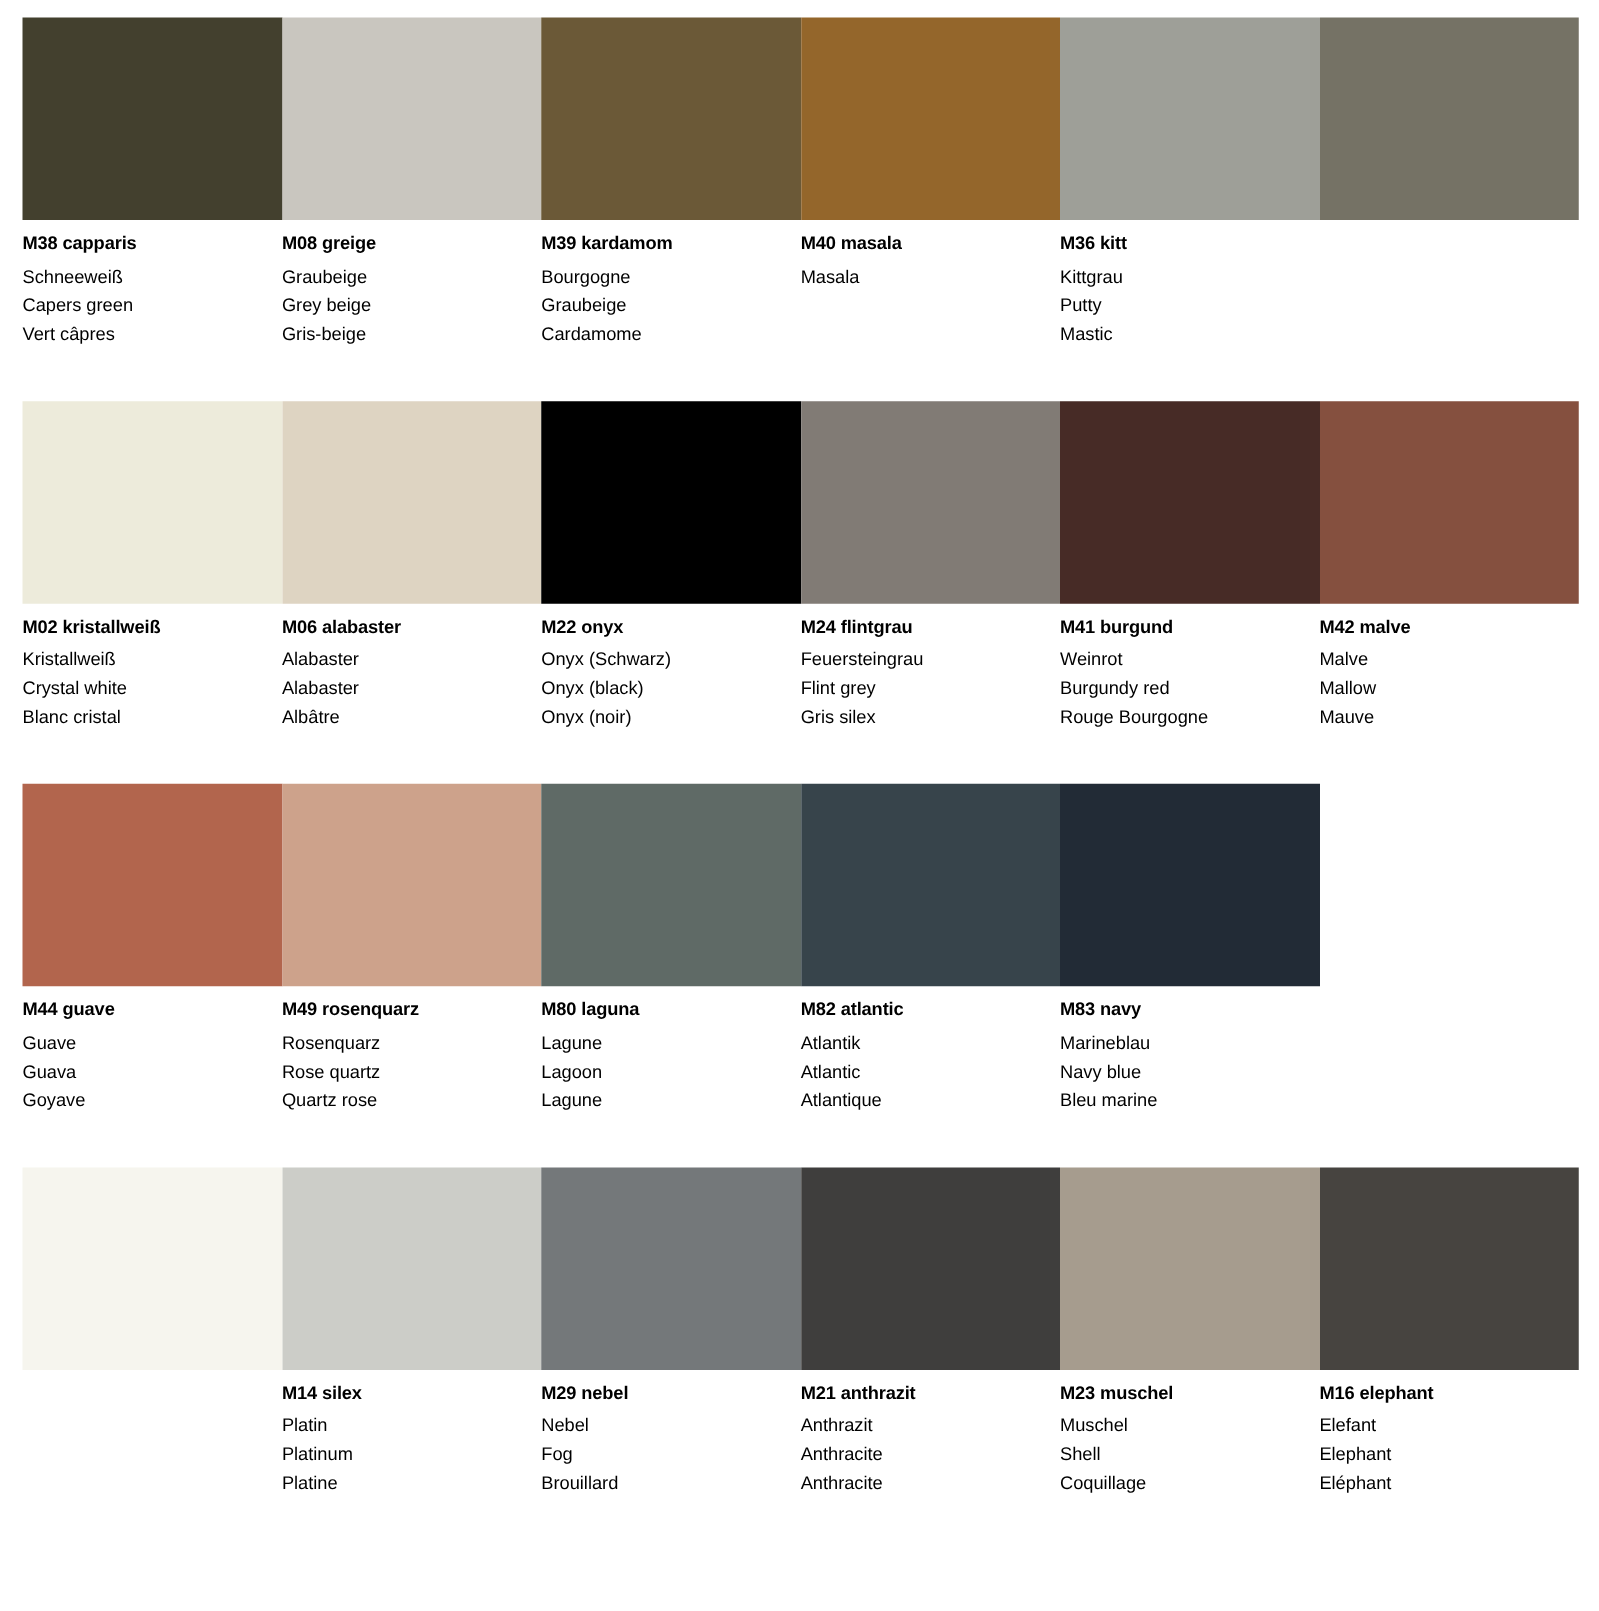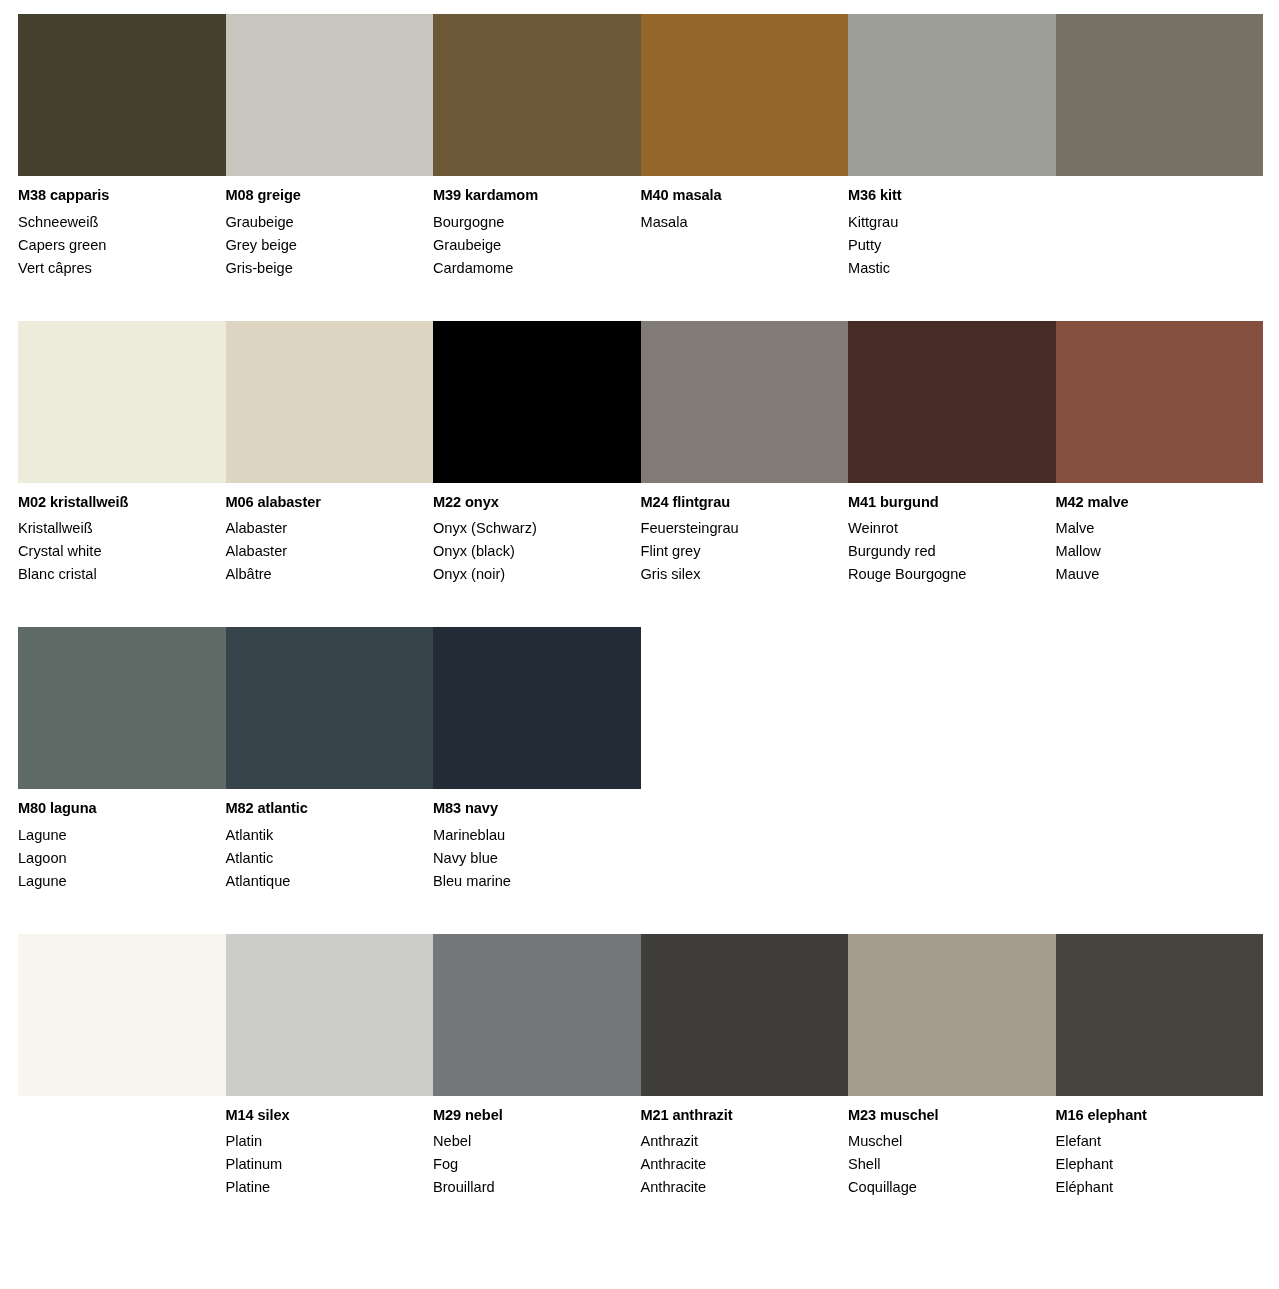--- a/index.html
+++ b/index.html
@@ -168,20 +168,38 @@
             <div class="swatch-code">M42 malve</div>
             <div class="swatch-name">Malve</div>
             <div class="swatch-name">Mallow</div>
             <div class="swatch-name">Mauve</div>
           </div>
         </div>
       </div>
       <div class="row-spacer"></div>
       <div class="palette-row">
         <div class="swatch-cell">
+          <div class="swatch" style="background-color: rgb(178, 101, 77);"></div>
+          <div class="swatch-info">
+            <div class="swatch-code">M44 guave</div>
+            <div class="swatch-name">Guave</div>
+            <div class="swatch-name">Guava</div>
+            <div class="swatch-name">Goyave</div>
+          </div>
+        </div>
+        <div class="swatch-cell">
+          <div class="swatch" style="background-color: rgb(205, 162, 139);"></div>
+          <div class="swatch-info">
+            <div class="swatch-code">M49 rosenquarz</div>
+            <div class="swatch-name">Rosenquarz</div>
+            <div class="swatch-name">Rose quartz</div>
+            <div class="swatch-name">Quartz rose</div>
+          </div>
+        </div>
+        <div class="swatch-cell">
           <div class="swatch" style="background-color: rgb(95, 106, 102);"></div>
           <div class="swatch-info">
             <div class="swatch-code">M80 laguna</div>
             <div class="swatch-name">Lagune</div>
             <div class="swatch-name">Lagoon</div>
             <div class="swatch-name">Lagune</div>
           </div>
         </div>
         <div class="swatch-cell">
           <div class="swatch" style="background-color: rgb(55, 68, 75);"></div>

